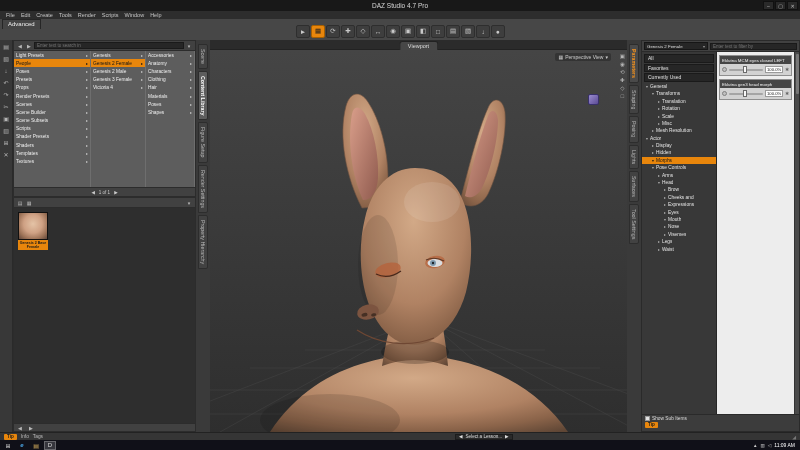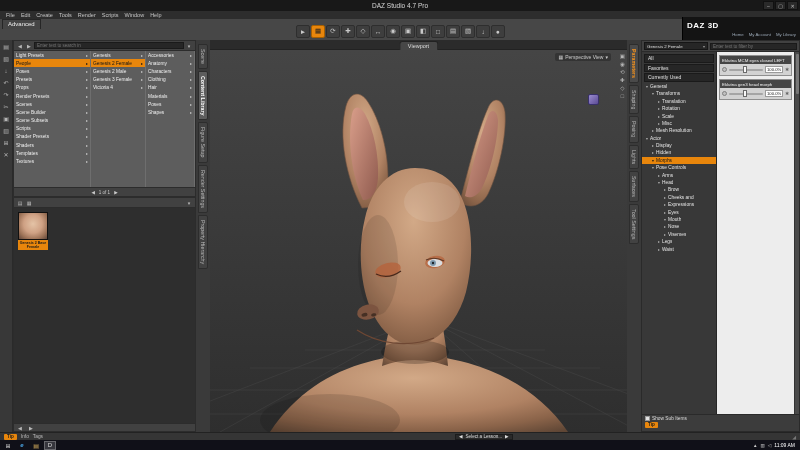--- a/index.html
+++ b/index.html
@@ -165,28 +165,20 @@
       <span class="tool">
         <span class="tg">▧</span>
       </span>
       <span class="tool">
         <span class="tg">↓</span>
       </span>
       <span class="tool">
         <span class="tg">●</span>
       </span>
     </div>
-  <div class="brand r">
-    <div class="logo">DAZ 3D</div>
-    <div class="blinks">
-        <span class="blink">Home</span>
-        <span class="blink">My Account</span>
-        <span class="blink">My Library</span>
-      </div>
-  </div>
 
   <div class="rail r">
       <span class="ric">▤</span>
       <span class="ric">▧</span>
       <span class="ric">↓</span>
       <span class="ric">↶</span>
       <span class="ric">↷</span>
       <span class="ric">✂</span>
       <span class="ric">▣</span>
       <span class="ric">▥</span>

